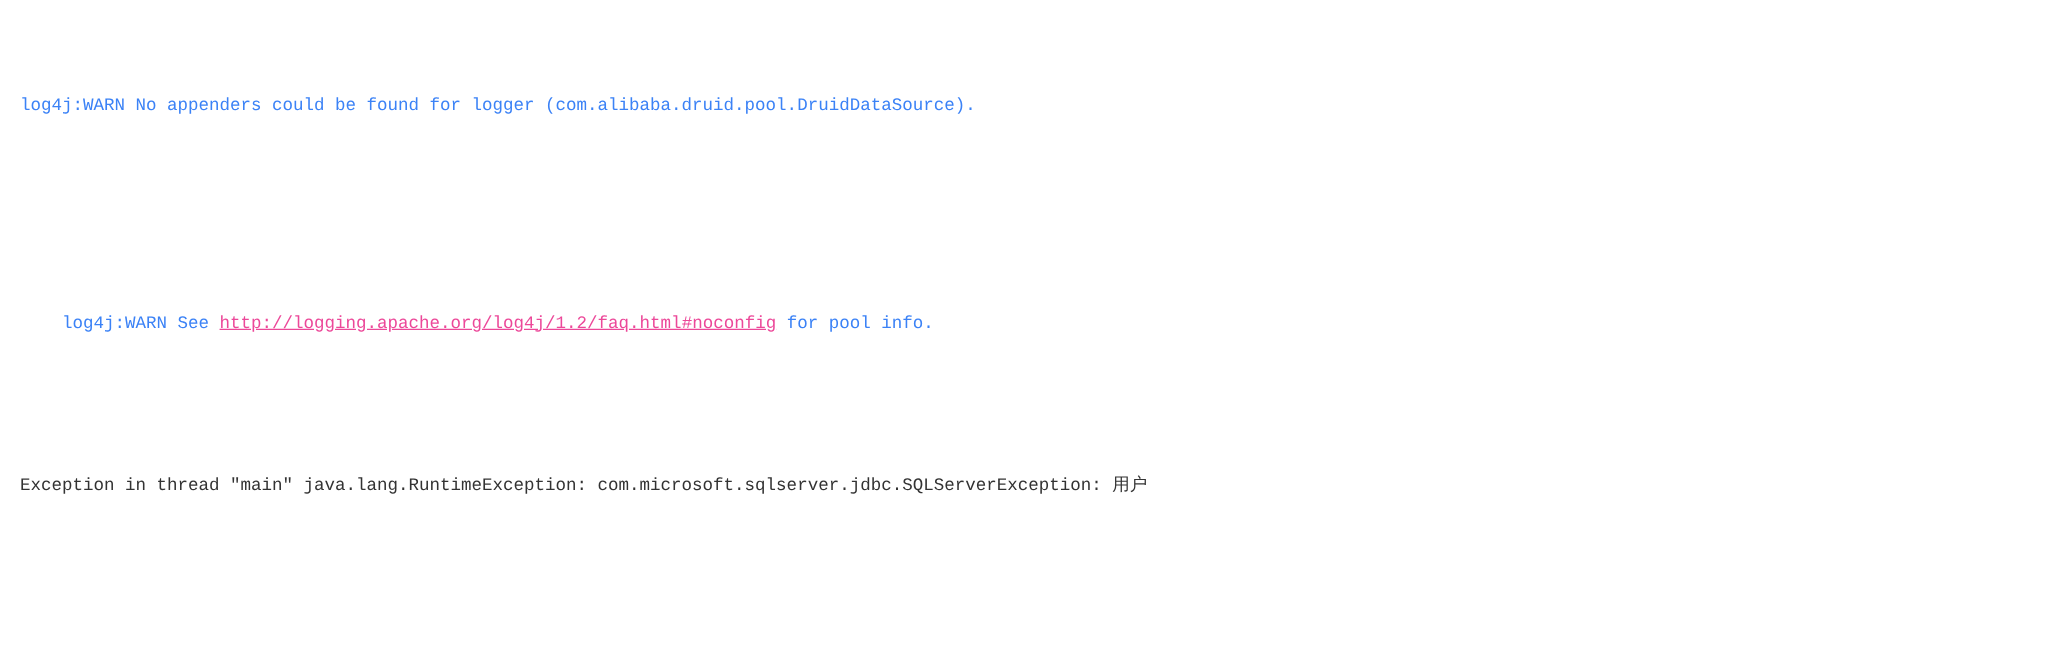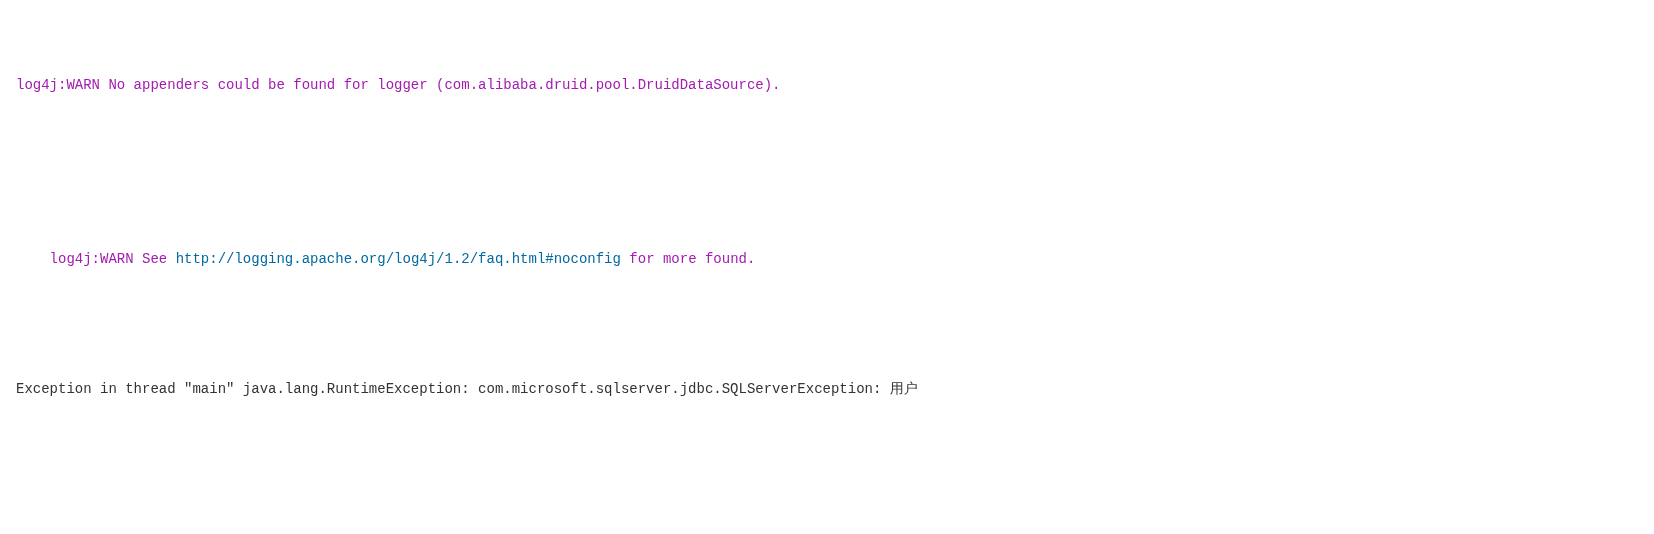--- a/index.html
+++ b/index.html
@@ -23,41 +23,42 @@
       white-space: pre-wrap;
       word-break: break-all;
     }
 
     .line {
       display: block;
       margin-bottom: 0px;
     }
 
     .warn-text {
-      color: #a21caf;
+      color: #3b82f6;
     }
 
     .link-text {
-      color: #0369a1;
+      color: #ec4899;
+      text-decoration: underline;
     }
 
     .error-main {
       color: #333333;
     }
   </style>
 </head>
 <body>
 
 <div class="console-output">
 
   <span class="line warn-text">log4j:WARN No appenders could be found for logger (com.alibaba.druid.pool.DruidDataSource).</span>
   <br>
   <br>
   <span class="line">
-    <span class="warn-text">log4j:WARN See </span><a class="link-text">http://logging.apache.org/log4j/1.2/faq.html#noconfig</a><span class="warn-text"> for more found.</span>
+    <span class="warn-text">log4j:WARN See </span><a class="link-text">http://logging.apache.org/log4j/1.2/faq.html#noconfig</a><span class="warn-text"> for pool info.</span>
   </span>
   <br>
   <span class="line error-main">Exception in thread "main" java.lang.RuntimeException: com.microsoft.sqlserver.jdbc.SQLServerException: 用户</span>
   <br>
   
   <br>
   
   <br>
   
   <br>

